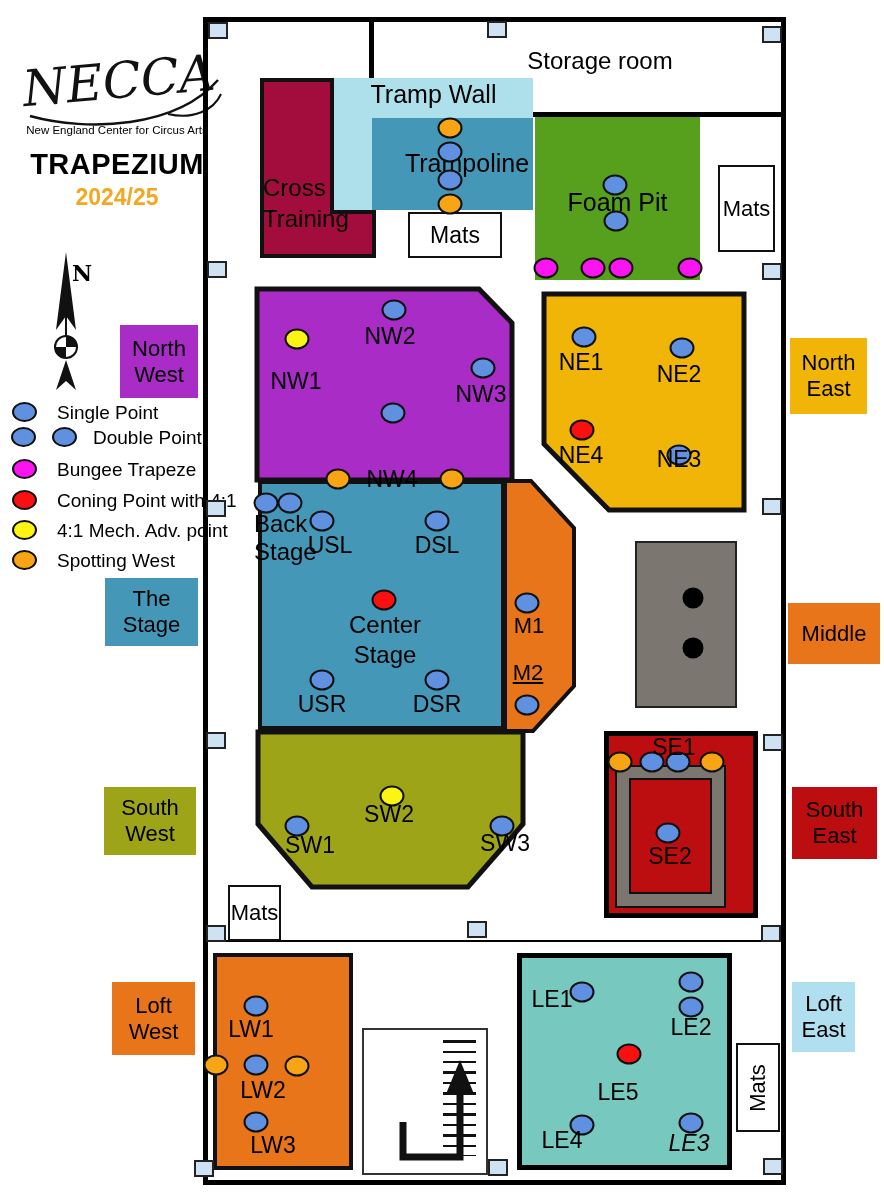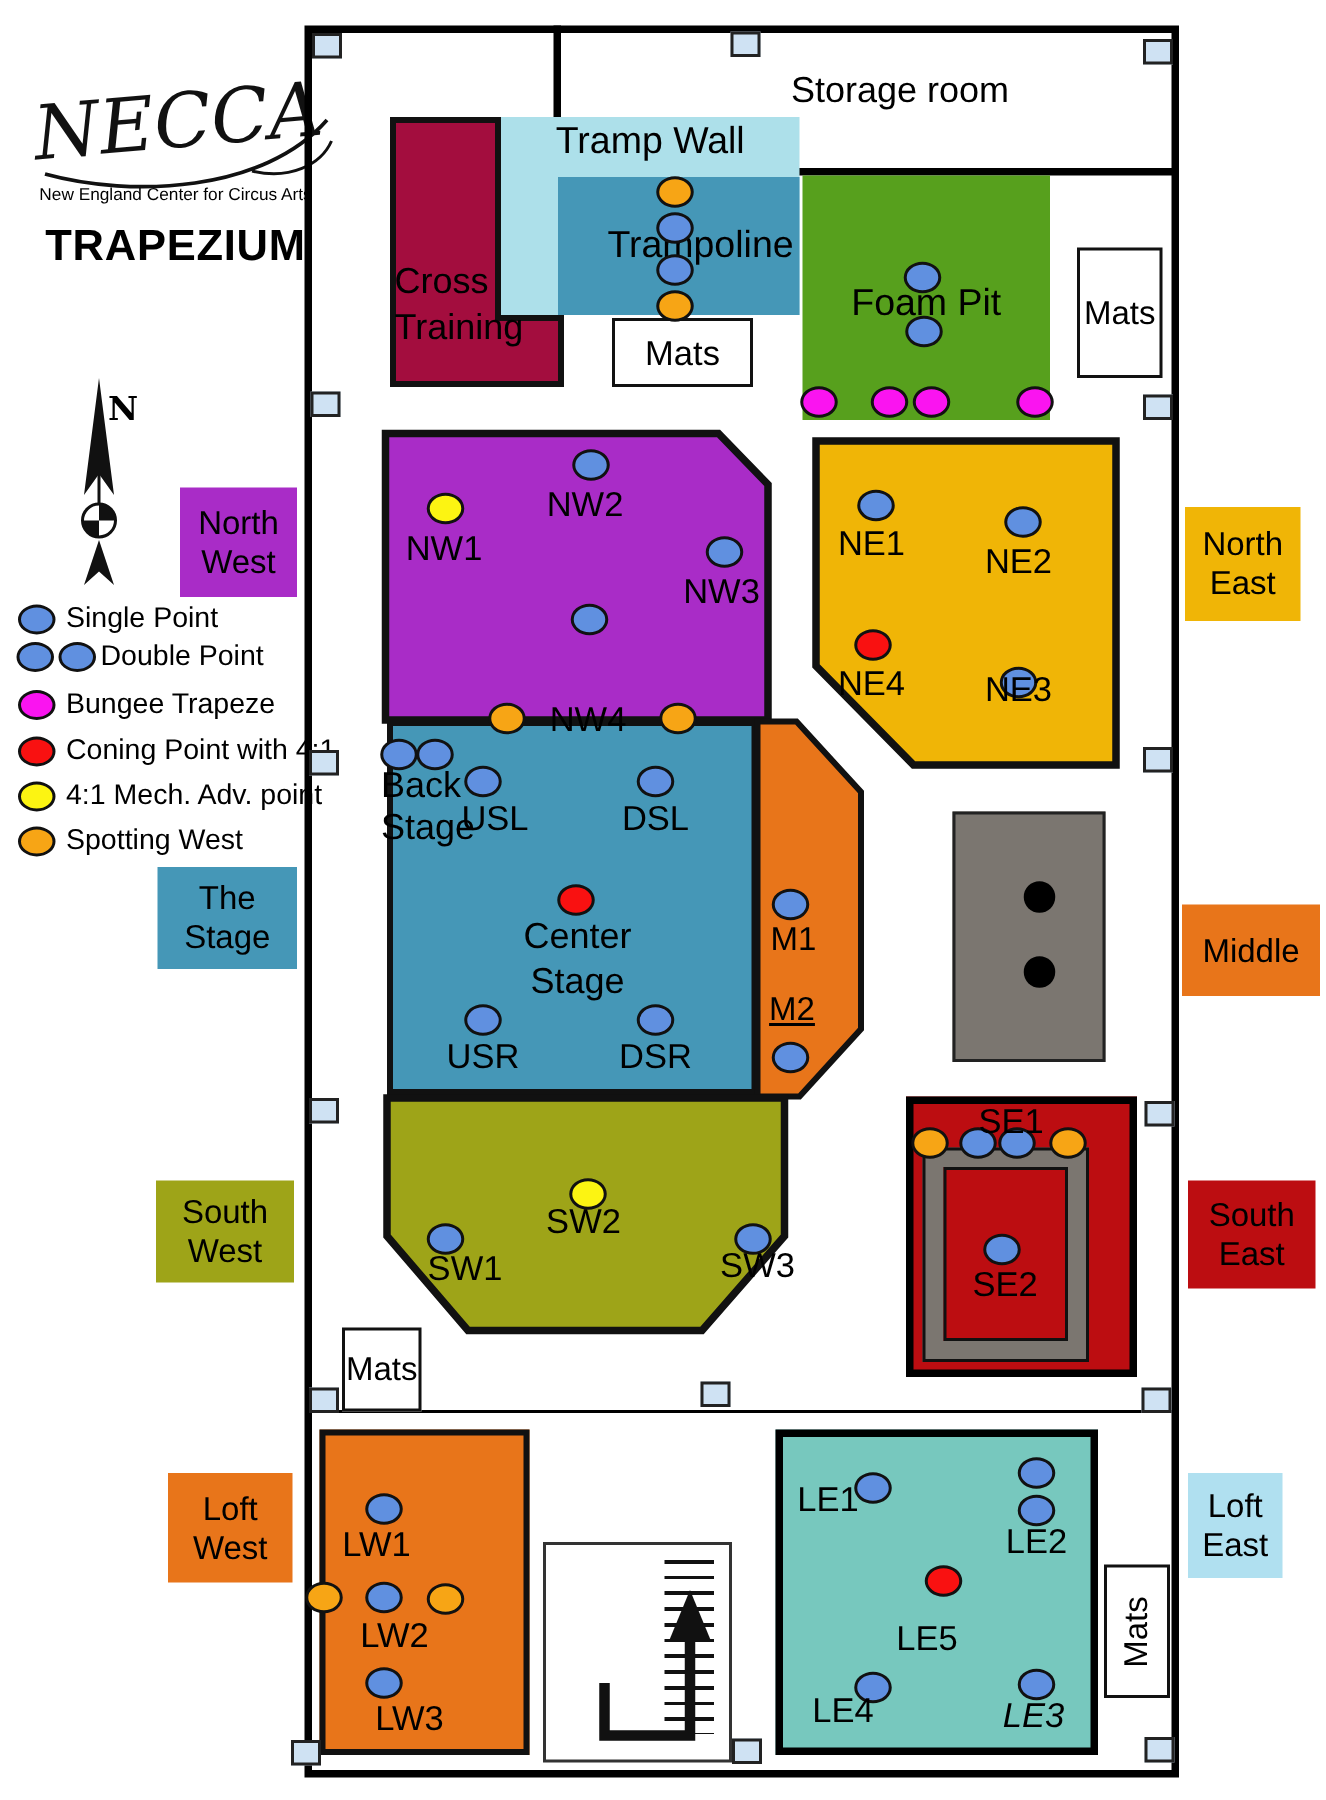--- a/index.html
+++ b/index.html
@@ -15,37 +15,38 @@
   .dot.magenta{background:#FA14F0}
   .dot.red{background:#F91111}
   .dot.yellow{background:#FCF412}
   .dot.black{background:#000;border:none;width:21px;height:21px;border-radius:50%;}
   .plabel{position:absolute;font-size:23px;transform:translateX(-50%);white-space:nowrap;}
   .room-label{position:absolute;font-size:25px;text-align:center;}
   .side-label{position:absolute;display:flex;flex-direction:column;align-items:center;
               justify-content:center;font-size:22px;line-height:1.18;text-align:center;}
   .matbox{position:absolute;background:#fff;border:2px solid #111;box-sizing:border-box;
           display:flex;align-items:center;justify-content:center;font-size:23px;}
-  .legend-row{position:absolute;display:flex;align-items:center;gap:7px;}
+  .legend-row{position:absolute;display:flex;align-items:flex-start;gap:20px;}
   .ldot{width:25px;height:20px;border-radius:50%;border:2px solid #111;box-sizing:border-box;flex:0 0 auto;}
   .legend-row span.txt{font-size:19px;white-space:nowrap;}
   .area-rect{position:absolute;box-sizing:border-box;}
 </style>
 </head>
 <body>
 
 <div id="canvas">
 
   <svg class="abs" style="left:18px;top:44px" width="215" height="90" viewBox="0 0 215 90">
     <text x="6" y="62" font-family="DejaVu Serif, serif" font-style="italic" font-size="50" transform="rotate(-5 10 60)" fill="#111">NECCA</text>
     <path d="M12,72 C70,88 158,84 200,36" stroke="#111" stroke-width="2.5" fill="none"></path>
     <path d="M150,70 C175,76 196,66 203,50" stroke="#111" stroke-width="2" fill="none"></path>
   </svg>
   <div class="abs" style="left:22px;top:124px;width:190px;text-align:center;font-size:11.5px;">New England Center for Circus Arts</div>
   <div class="abs" style="left:22px;top:148px;width:190px;text-align:center;font-size:29px;font-weight:bold;letter-spacing:0.5px;">TRAPEZIUM</div>
+  <div class="abs" style="left:22px;top:184px;width:190px;text-align:center;font-size:23px;font-weight:bold;color:#F5A623;">2024/25</div>
 
   <svg class="abs" style="left:48px;top:250px" width="46" height="142" viewBox="0 0 46 142">
     <polygon points="18,2 8,80 18,66 28,80" fill="#111"></polygon>
     <line x1="18" y1="66" x2="18" y2="86" stroke="#111" stroke-width="2"></line>
     <circle cx="18" cy="97" r="11" fill="#fff" stroke="#111" stroke-width="2"></circle>
     <path d="M18,97 L18,86 A11,11 0 0 1 29,97 Z" fill="#111"></path>
     <path d="M18,97 L18,108 A11,11 0 0 1 7,97 Z" fill="#111"></path>
     <polygon points="18,110 8,140 18,131 28,140" fill="#111"></polygon>
   </svg>
   <div class="abs" style="left:72px;top:260px;font-family:'DejaVu Serif',serif;font-weight:bold;font-size:22px;">N</div>
@@ -250,21 +251,21 @@
   <span class="dot orange" style="left:297px;top:1066px;"></span>
   <span class="dot blue" style="left:256px;top:1122px;"></span>
 
   <span class="dot blue" style="left:582px;top:992px;"></span>
   <span class="dot blue" style="left:691px;top:982px;"></span>
   <span class="dot blue" style="left:691px;top:1007px;"></span>
   <span class="dot red" style="left:629px;top:1054px;"></span>
   <span class="dot blue" style="left:582px;top:1125px;"></span>
   <span class="dot blue" style="left:691px;top:1123px;"></span>
 
-  <div class="plabel" style="left:296px;top:352px;">NW1</div>
+  <div class="plabel" style="left:296px;top:368px;">NW1</div>
   <div class="plabel" style="left:390px;top:323px;">NW2</div>
   <div class="plabel" style="left:481px;top:381px;">NW3</div>
   <div class="plabel" style="left:392px;top:426px;margin-top:40px;">NW4</div>
   <div class="plabel" style="left:581px;top:349px;">NE1</div>
   <div class="plabel" style="left:679px;top:361px;">NE2</div>
   <div class="plabel" style="left:581px;top:442px;">NE4</div>
   <div class="plabel" style="left:679px;top:446px;">NE3</div>
   <div class="abs" style="left:254px;top:510px;font-size:24px;line-height:28px;">
     <div>Back</div>
     <div>Stage</div>

